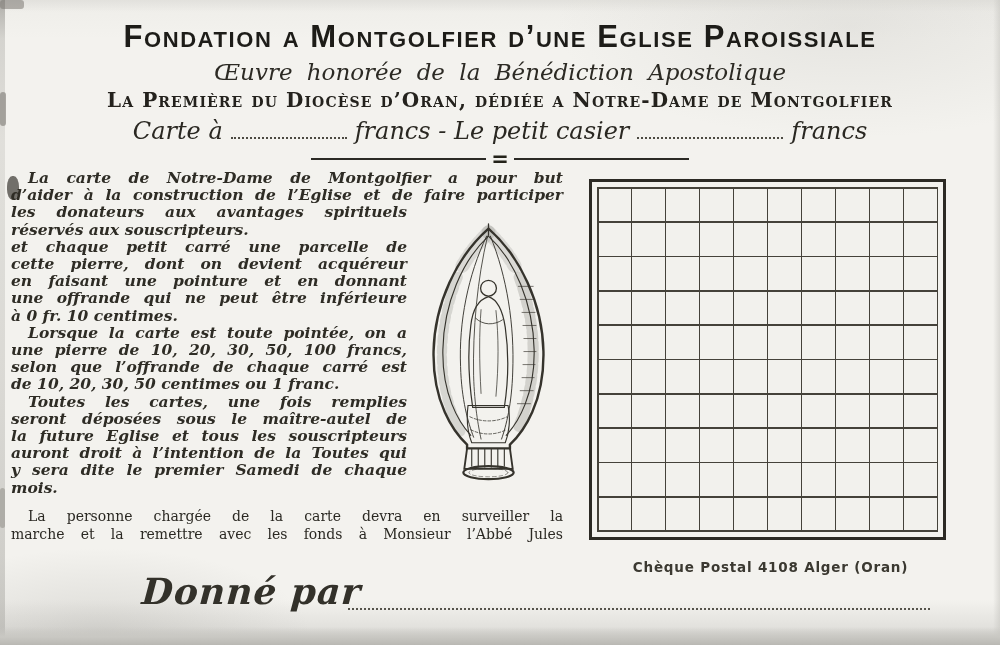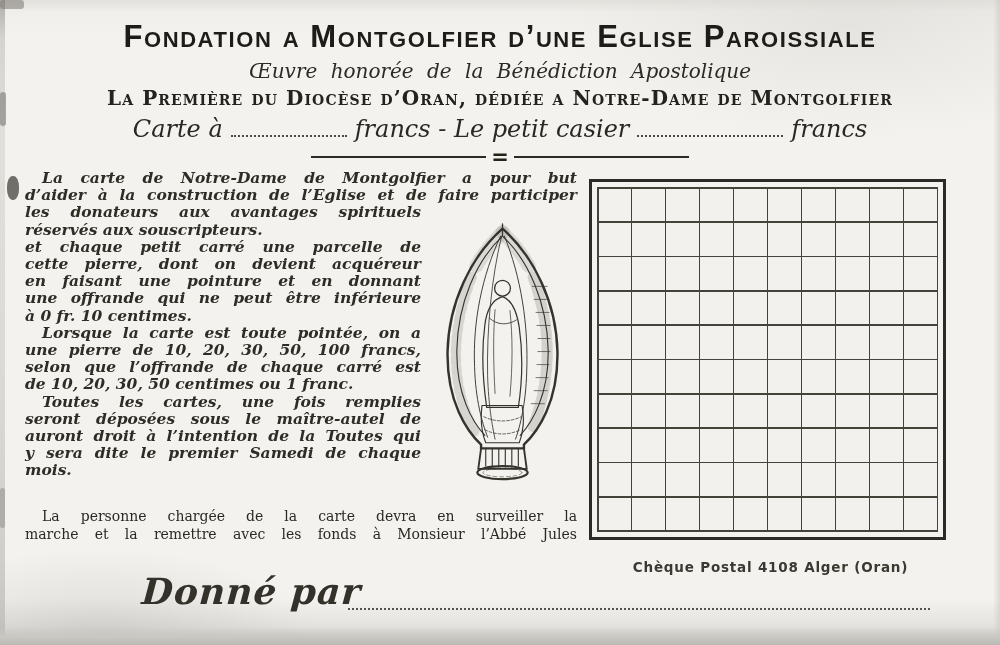--- a/index.html
+++ b/index.html
@@ -22,34 +22,34 @@
     background:linear-gradient(180deg,rgba(185,184,179,0) 0%,#c9c8c3 55%,#b9b8b3 100%);}
   .smudge-a{position:absolute;left:0;top:0;width:24px;height:9px;background:#7b7973;opacity:.55;border-radius:3px;}
   .smudge-b{position:absolute;left:0;top:92px;width:6px;height:34px;background:#8a8882;opacity:.7;border-radius:3px;}
   .smudge-c{position:absolute;left:7px;top:176px;width:12px;height:24px;background:#504e48;opacity:.8;border-radius:45%;}
   .smudge-d{position:absolute;left:0;top:488px;width:5px;height:40px;background:#96948e;opacity:.6;border-radius:3px;}
 
   
   .hdr{position:relative;text-align:center;}
   .title{margin:0;padding-top:19px;font-family:"Liberation Sans",sans-serif;
     font-variant:small-caps;font-weight:700;font-size:31px;letter-spacing:1.6px;color:#1d1c18;}
-  .subtitle{margin-top:4px;font-style:italic;font-size:20px;word-spacing:7px;color:#2c2a24;}
+  .subtitle{margin-top:4px;font-style:italic;font-size:23px;word-spacing:7px;color:#2c2a24;}
   .dedication{margin-top:3px;font-variant:small-caps;font-weight:600;font-size:20px;
     letter-spacing:1.1px;color:#242были;text-align:center;}
   .dedication{color:#24221d;}
   .carte-line{margin-top:5px;font-style:italic;font-size:24px;color:#2a2822;}
   .blank{display:inline-block;border-bottom:2px dotted #4c4a42;height:20px;vertical-align:baseline;margin:0 8px;}
   .blank-1{width:116px;} .blank-2{width:146px;}
   .divider{width:378px;margin:9px auto 0;display:flex;align-items:center;}
   .divider .rule{flex:1;height:1.7px;background:#2b2a25;}
   .divider .eq{font-family:"DejaVu Sans",sans-serif;font-weight:700;font-size:21px;
     line-height:10px;padding:0 5px;color:#232219;}
 
   
-  .text-zone{position:absolute;left:25px;top:169px;width:552px;
+  .text-zone{position:absolute;left:11px;top:169px;width:552px;
     font-style:italic;font-weight:700;font-size:15.5px;line-height:17.2px;color:#2e2c25;}
   .line{text-align:justify;text-align-last:justify;white-space:normal;}
   .line.plast{text-align-last:left;font-style:italic;}
   .line.indent{text-indent:17px;}
   .narrow-row{display:flex;}
   .narrow-col{width:396px;}
   .balloon-wrap{width:149px;margin-left:7px;margin-top:17px;}
   .wide-para{margin-top:5px;font-style:normal;font-weight:400;font-size:14px;line-height:18.4px;color:#2b2923;}
 
   
@@ -119,20 +119,21 @@
           </div>
         <div>
             <div class="line indent">Lorsque la carte est toute pointée, on a</div>
             <div class="line">une pierre de 10, 20, 30, 50, 100 francs,</div>
             <div class="line">selon que l’offrande de chaque carré est</div>
             <div class="line plast">de 10, 20, 30, 50 centimes ou 1 franc.</div>
           </div>
         <div>
             <div class="line indent">Toutes les cartes, une fois remplies</div>
             <div class="line">seront déposées sous le maître-autel de</div>
+            <div class="line">la future Eglise et tous les souscripteurs</div>
             <div class="line">auront droit à l’intention de la Toutes qui</div>
             <div class="line">y sera dite le premier Samedi de chaque</div>
             <div class="line plast">mois.</div>
           </div>
       </div>
       <div class="balloon-wrap">
         <svg width="149" height="278" viewBox="0 0 160 296">
 
           <path class="bal" d="M80 12 C70 22 60 34 52 48" stroke-width="15" stroke-dasharray="4 3" opacity="0.13"></path>
           <path class="bal" d="M80 12 C90 22 100 34 108 48" stroke-width="15" stroke-dasharray="4 3" opacity="0.13"></path>

